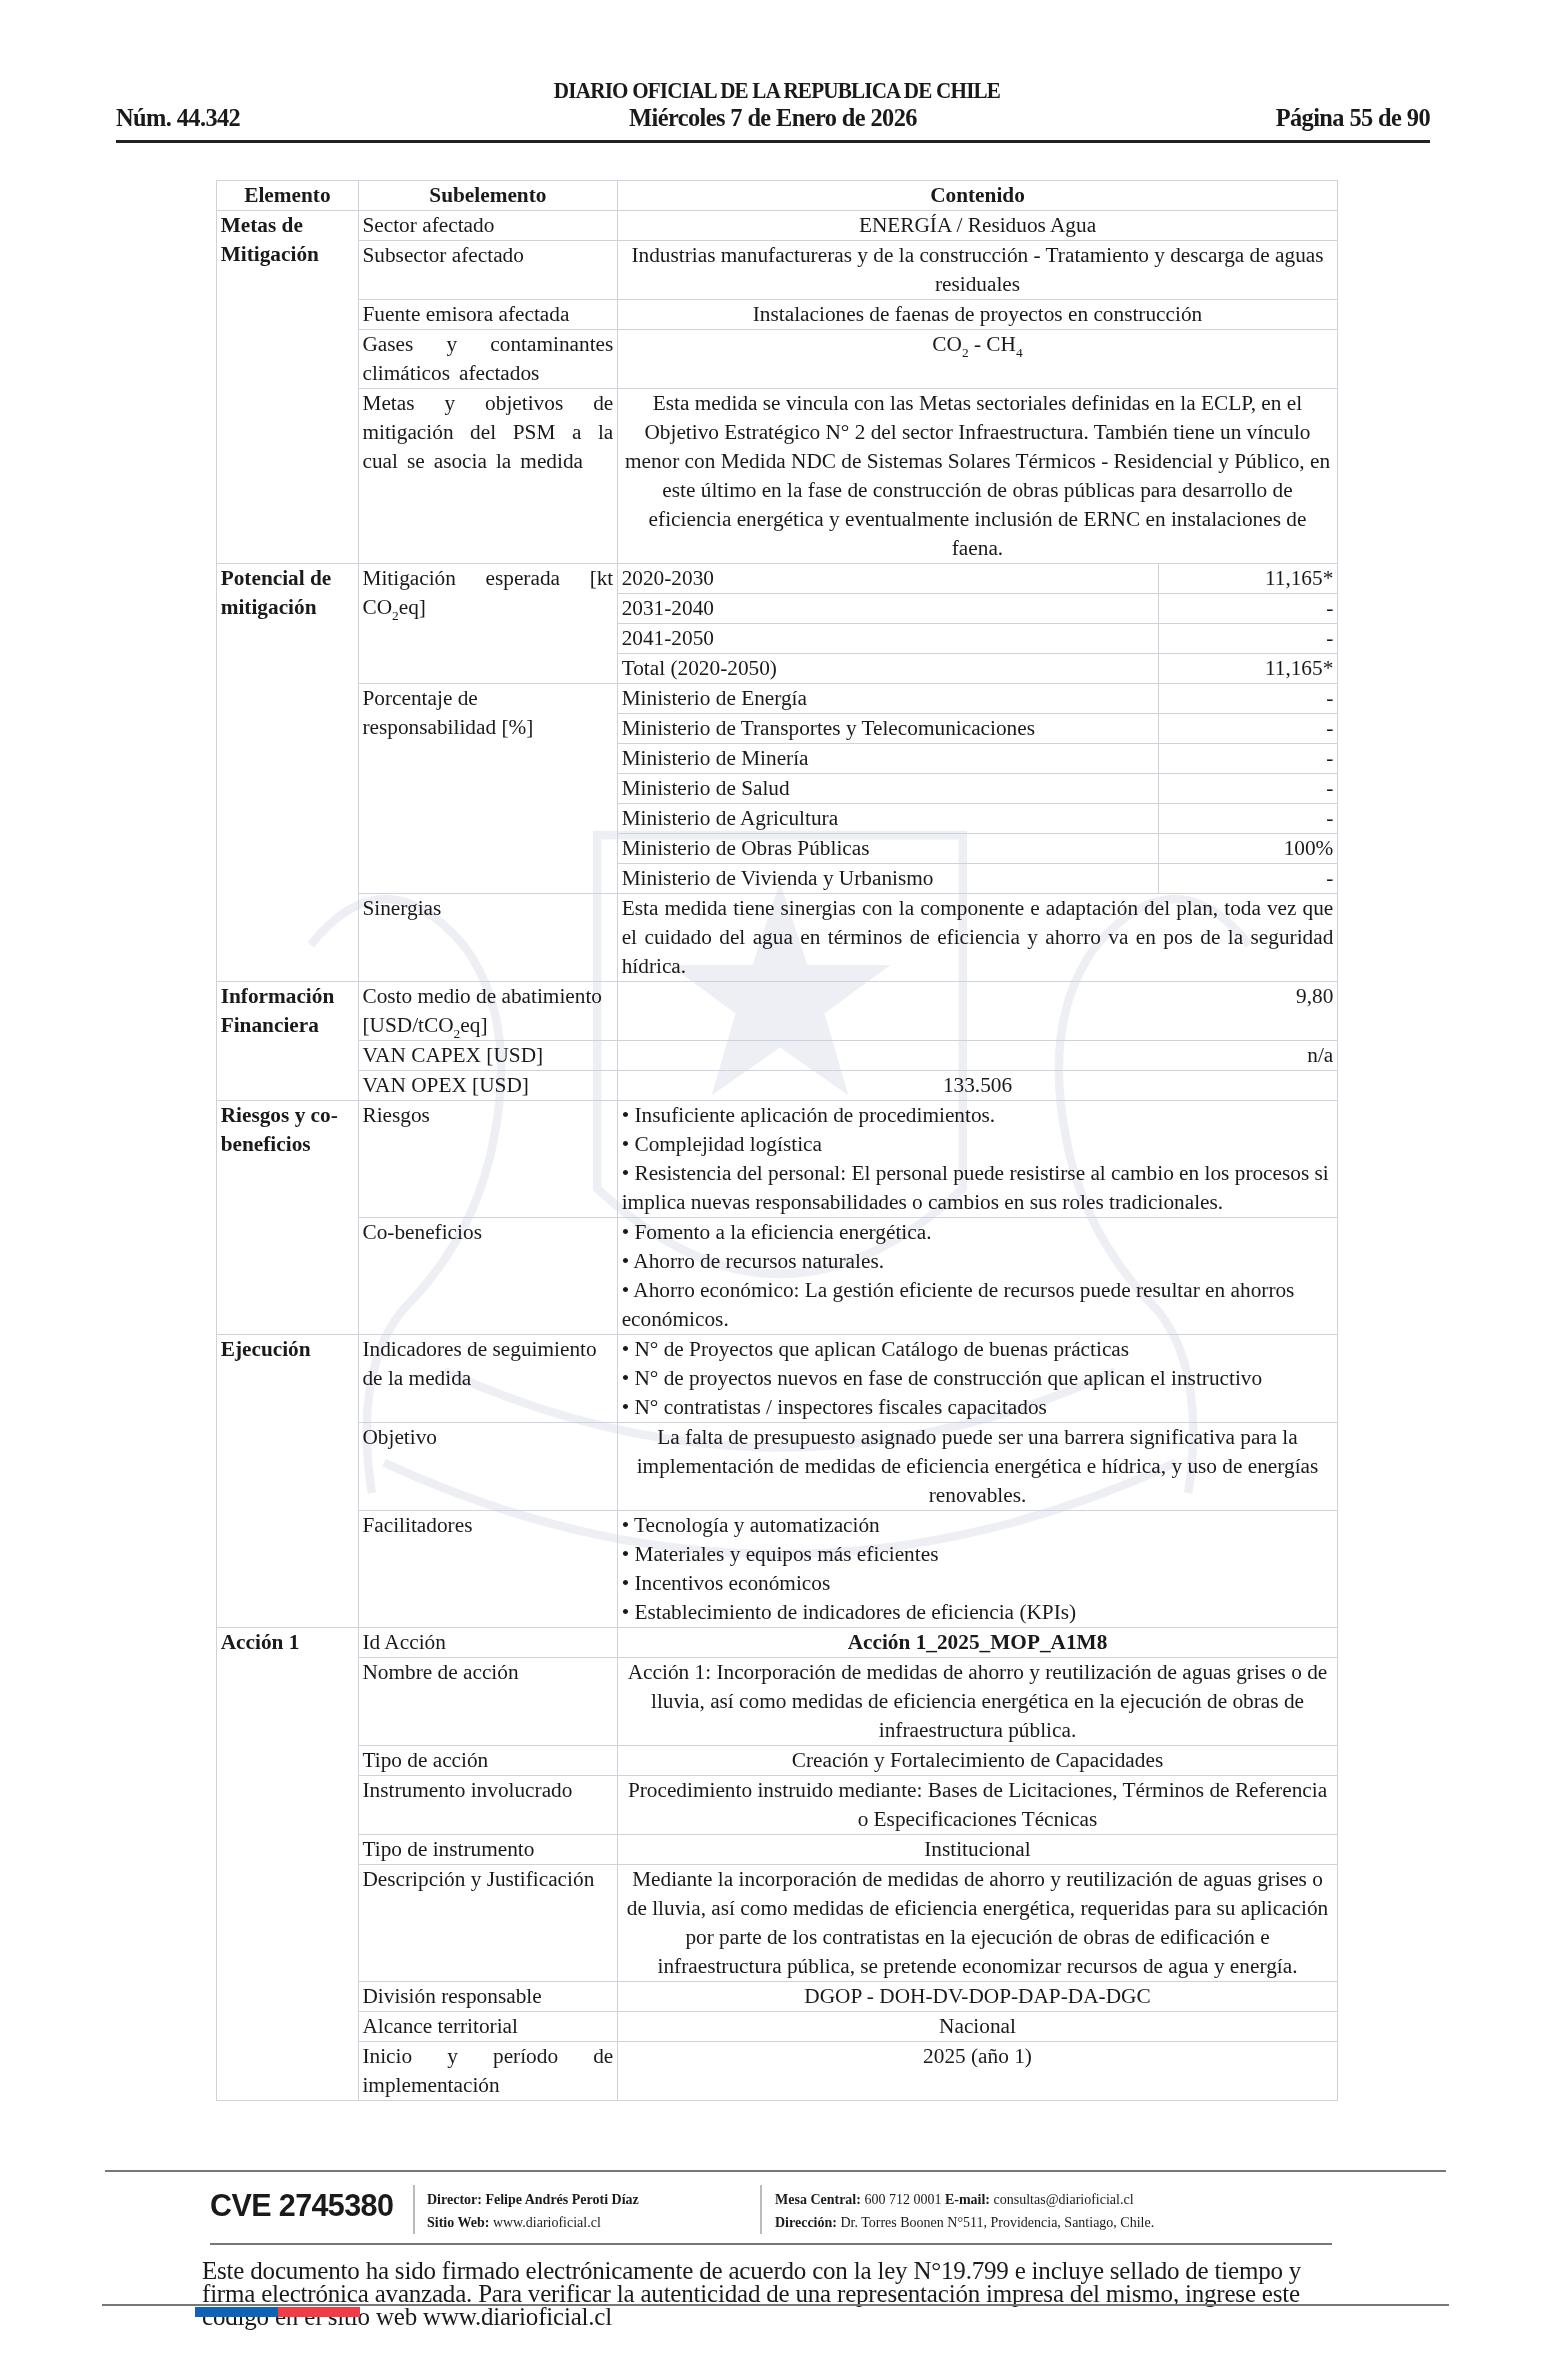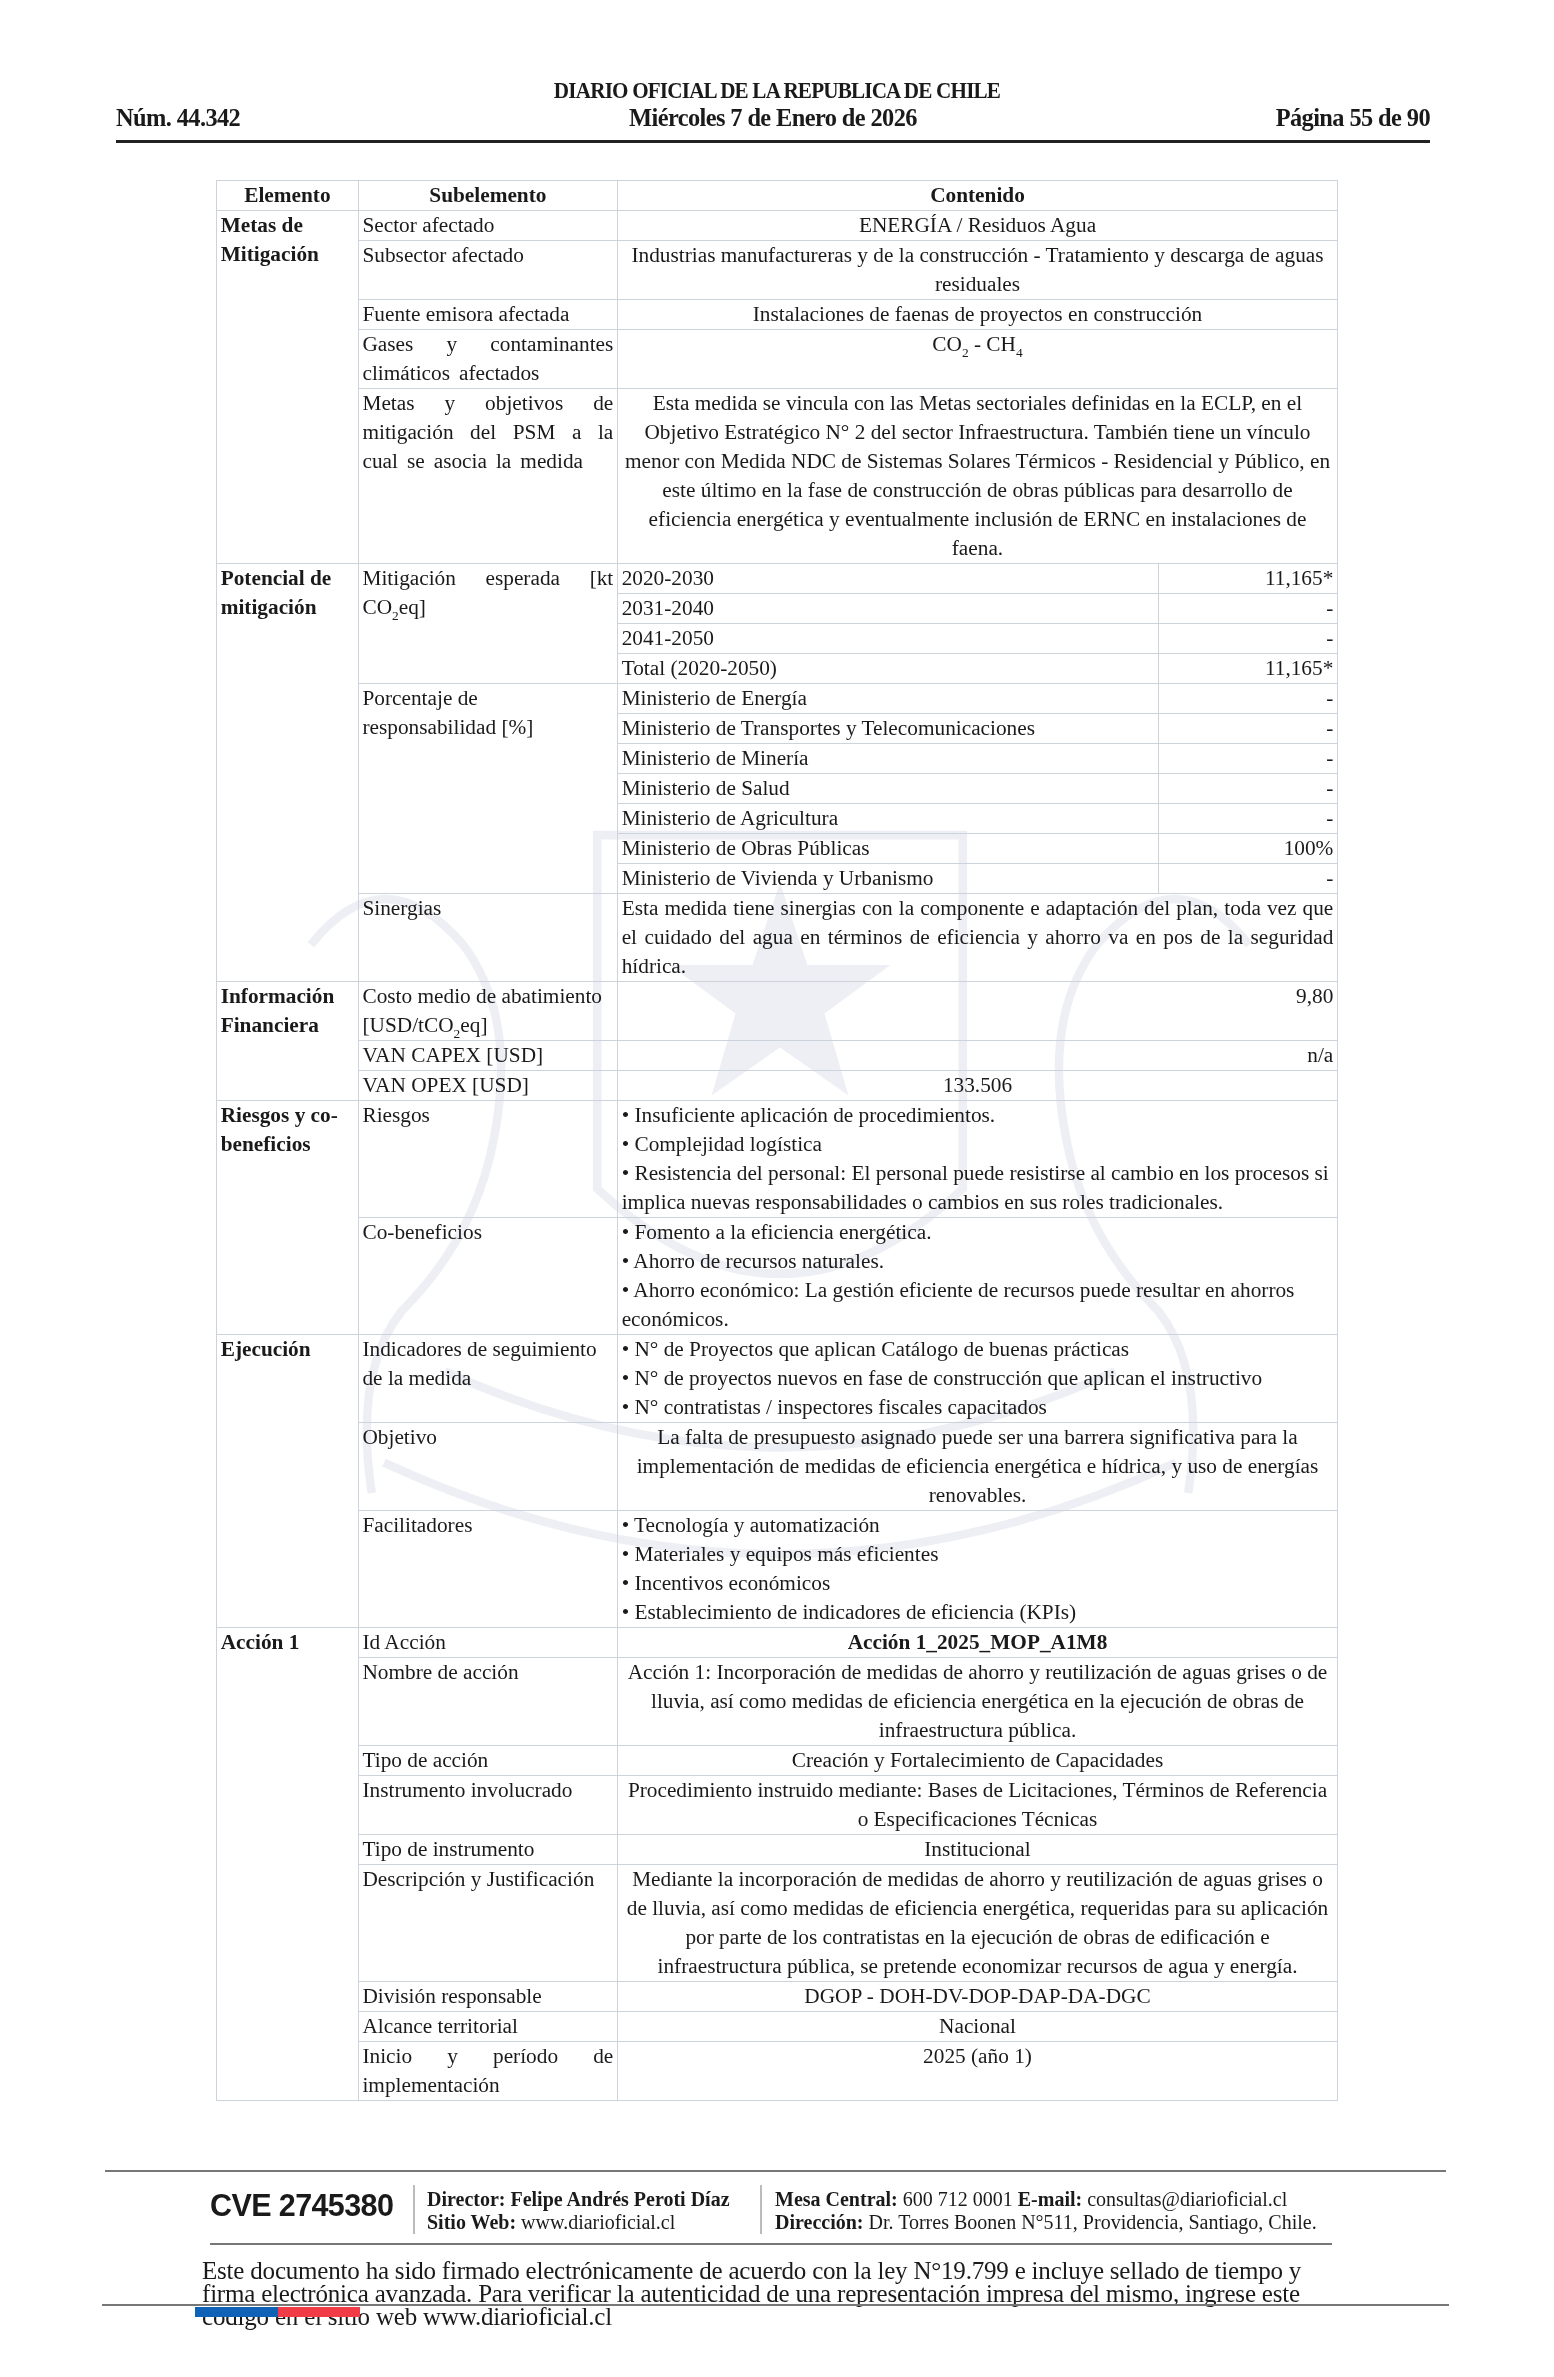--- a/index.html
+++ b/index.html
@@ -50,21 +50,21 @@
 
   
   .ft-rule1 { position: absolute; top: 2170px; left: 105px; width: 1341px; height: 2.4px; background: #777; }
   .ft-cve {
     position: absolute; top: 2188px; left: 210px;
     font-family: "Liberation Sans", "DejaVu Sans", sans-serif; font-weight: bold;
     font-size: 30.5px; letter-spacing: -0.6px;
   }
   .ft-sep1 { position: absolute; top: 2185px; left: 413px; width: 1.8px; height: 49px; background: #bbb; }
   .ft-sep2 { position: absolute; top: 2185px; left: 760px; width: 1.8px; height: 49px; background: #bbb; }
-  .ft-col { position: absolute; top: 2188px; font-size: 20px; line-height: 23px; }
+  .ft-col { position: absolute; top: 2188px; font-size: 14px; line-height: 23px; }
   .ft-col1 { left: 427px; }
   .ft-col2 { left: 775px; }
   .ft-col b { font-weight: bold; }
   .ft-rule2 { position: absolute; top: 2243px; left: 210px; width: 1122px; height: 2.4px; background: #777; }
   .ft-legal {
     position: absolute; top: 2259px; left: 202px; width: 1122px;
     font-size: 25px; line-height: 23px; letter-spacing: -0.2px;
   }
   .ft-rule3 { position: absolute; top: 2304px; left: 102px; width: 1347px; height: 2.4px; background: #777; }
   .ft-blue { position: absolute; top: 2307px; left: 195px; width: 83px; height: 10.4px; background: #0f62b5; }

